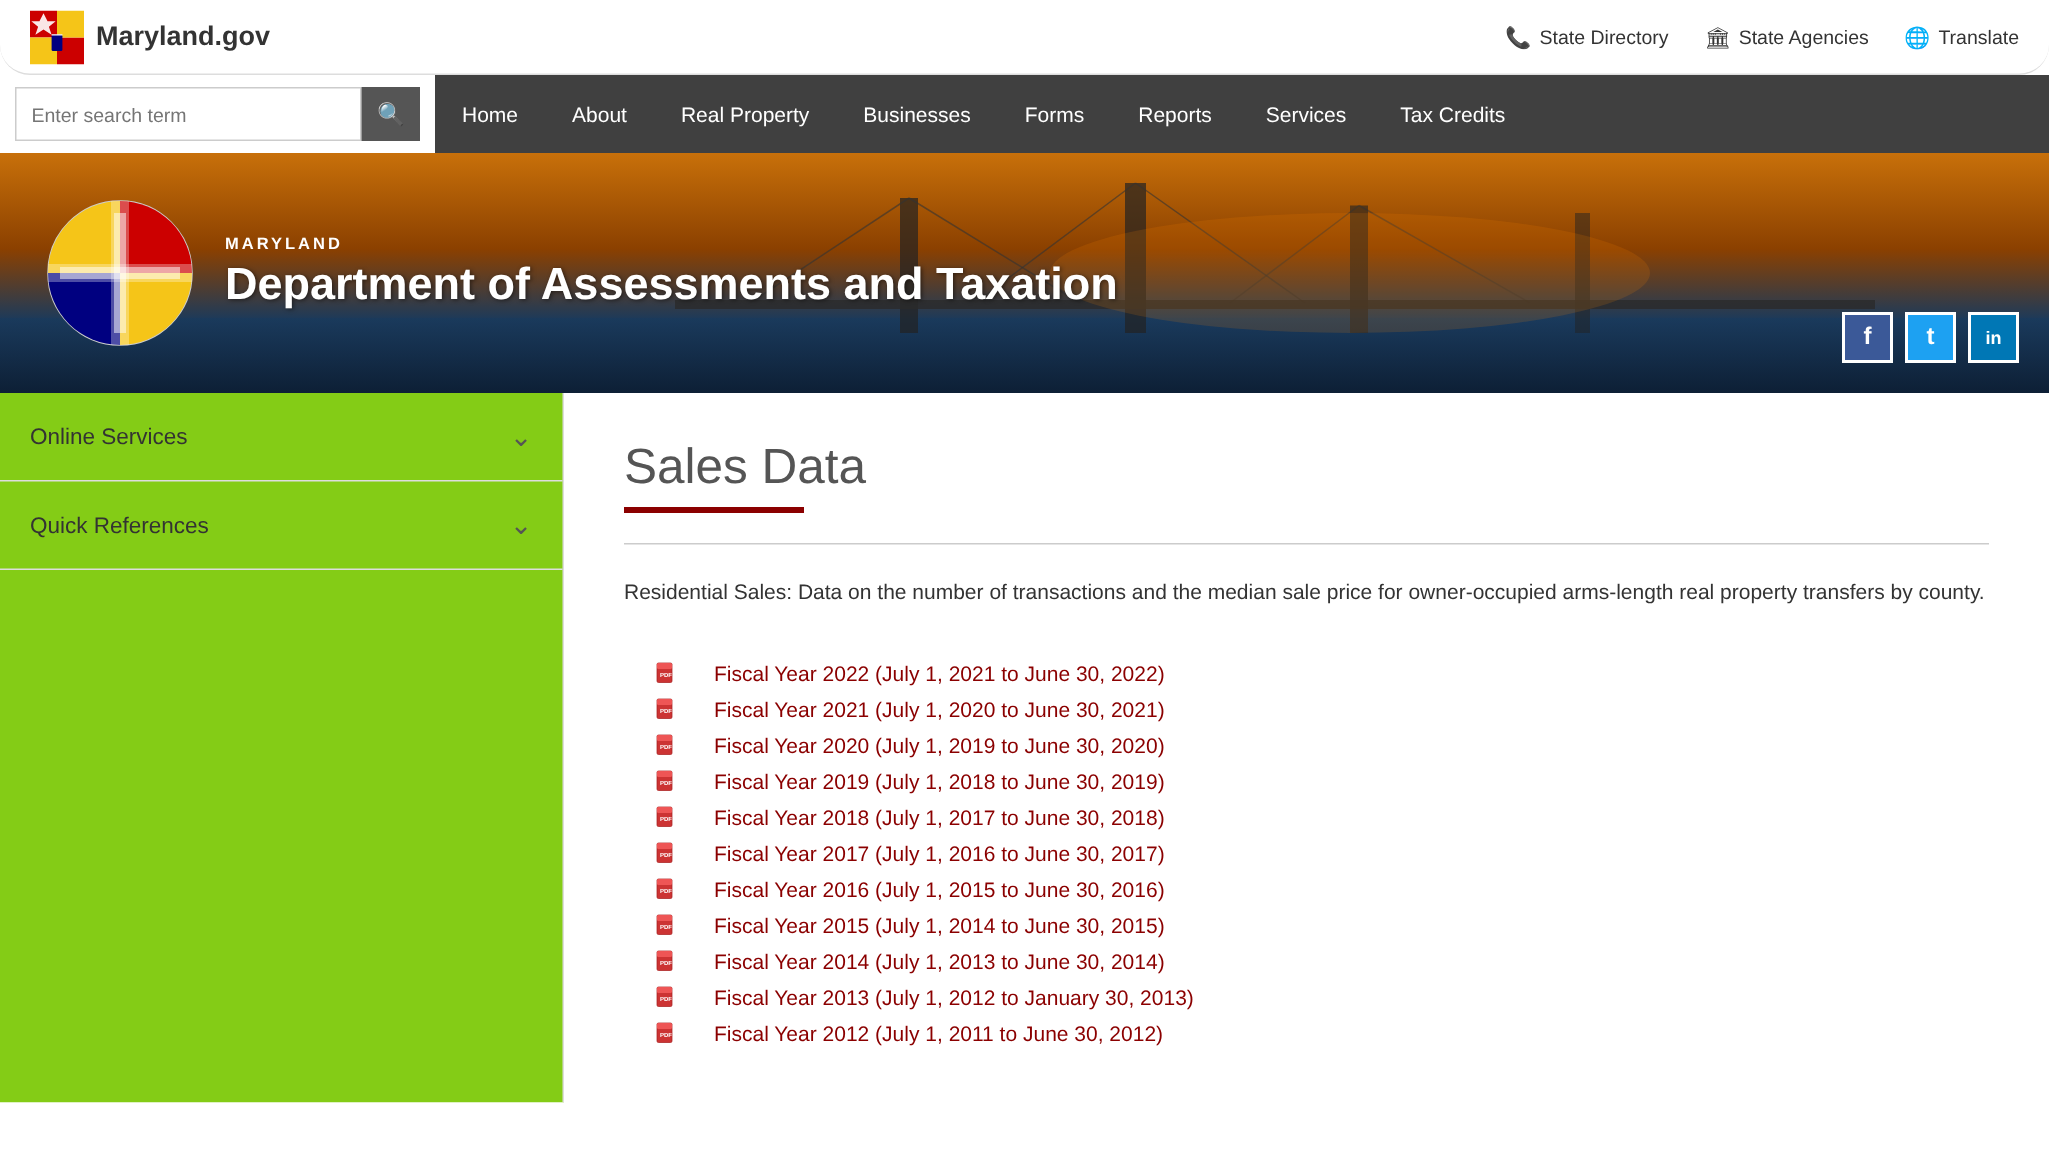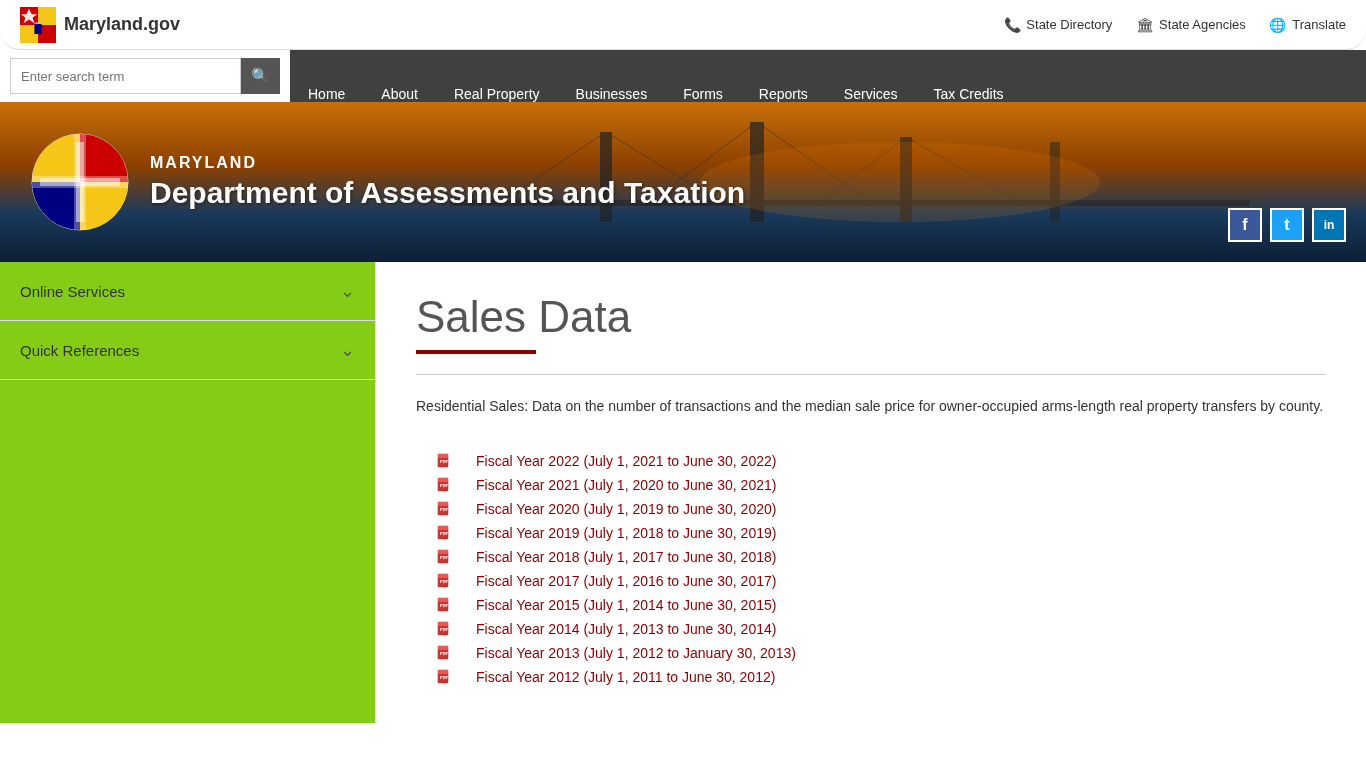--- a/index.html
+++ b/index.html
@@ -77,21 +77,21 @@
       height: 36px;
       cursor: pointer;
       color: #fff;
       font-size: 15px;
       display: flex;
       align-items: center;
       justify-content: center;
     }
     #nav-links {
       display: flex;
-      align-items: flex-end;
+      align-items: center;
       flex: 1;
     }
     .nav-item {
       color: #fff;
       padding: 0 18px;
       display: flex;
       align-items: center;
       font-size: 14px;
       cursor: pointer;
       white-space: nowrap;
@@ -117,21 +117,21 @@
     }
     #md-seal {
       width: 100px;
       height: 100px;
       flex-shrink: 0;
     }
     #hero-title-area {
       color: #fff;
     }
     #hero-subtitle {
-      font-size: 16px;
+      font-size: 11px;
       font-weight: bold;
       letter-spacing: 2px;
       color: #fff;
       margin-bottom: 4px;
     }
     #hero-title {
       font-size: 30px;
       font-weight: bold;
       color: #fff;
       text-shadow: 1px 1px 3px rgba(0,0,0,0.5);
@@ -184,21 +184,21 @@
       font-size: 18px;
       color: #555;
     }
 
     
     #content {
       flex: 1;
       padding: 30px 40px;
     }
     #page-title {
-      font-size: 44px;
+      font-size: 33px;
       font-weight: normal;
       color: #555;
       margin-bottom: 8px;
     }
     #title-underline {
       width: 120px;
       height: 4px;
       background: #8b0000;
       margin-bottom: 20px;
     }
@@ -440,20 +440,30 @@
           <a href="#" class="doc-link">Fiscal Year 2017 (July 1, 2016 to June 30, 2017)</a>
         </li>
         <li>
           <span class="pdf-icon">
             <svg viewBox="0 0 16 16" xmlns="http://www.w3.org/2000/svg">
       <rect x="2" y="1" width="10" height="13" rx="1" fill="#cc3333" stroke="#aa2222" stroke-width="0.5"></rect>
       <rect x="2" y="1" width="10" height="4" rx="1" fill="#ee5555"></rect>
       <text x="4" y="10" font-size="4" fill="white" font-weight="bold">PDF</text>
     </svg>
           </span>
+          <a href="#" class="doc-link">Fiscal Year 2016 (July 1, 2015 to June 30, 2016)</a>
+        </li>
+        <li>
+          <span class="pdf-icon">
+            <svg viewBox="0 0 16 16" xmlns="http://www.w3.org/2000/svg">
+      <rect x="2" y="1" width="10" height="13" rx="1" fill="#cc3333" stroke="#aa2222" stroke-width="0.5"></rect>
+      <rect x="2" y="1" width="10" height="4" rx="1" fill="#ee5555"></rect>
+      <text x="4" y="10" font-size="4" fill="white" font-weight="bold">PDF</text>
+    </svg>
+          </span>
           <a href="#" class="doc-link">Fiscal Year 2015 (July 1, 2014 to June 30, 2015)</a>
         </li>
         <li>
           <span class="pdf-icon">
             <svg viewBox="0 0 16 16" xmlns="http://www.w3.org/2000/svg">
       <rect x="2" y="1" width="10" height="13" rx="1" fill="#cc3333" stroke="#aa2222" stroke-width="0.5"></rect>
       <rect x="2" y="1" width="10" height="4" rx="1" fill="#ee5555"></rect>
       <text x="4" y="10" font-size="4" fill="white" font-weight="bold">PDF</text>
     </svg>
           </span>

